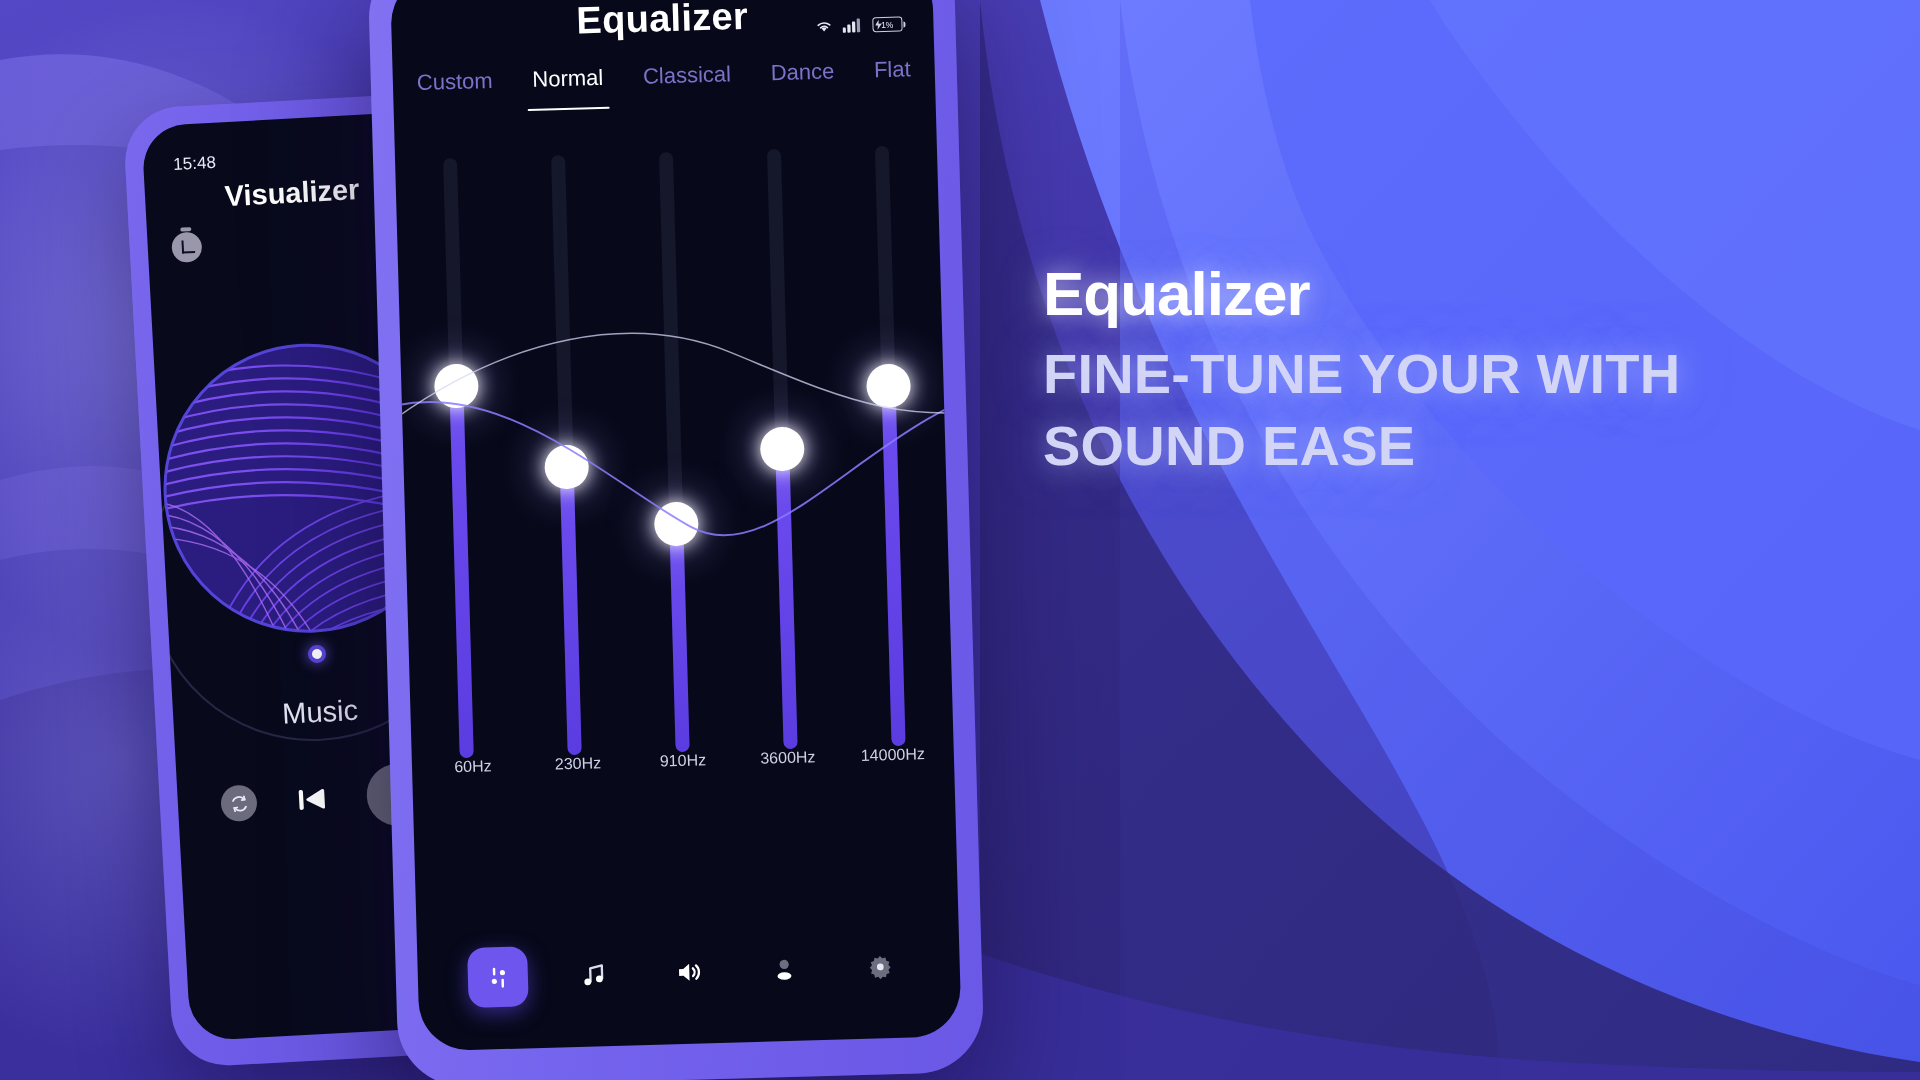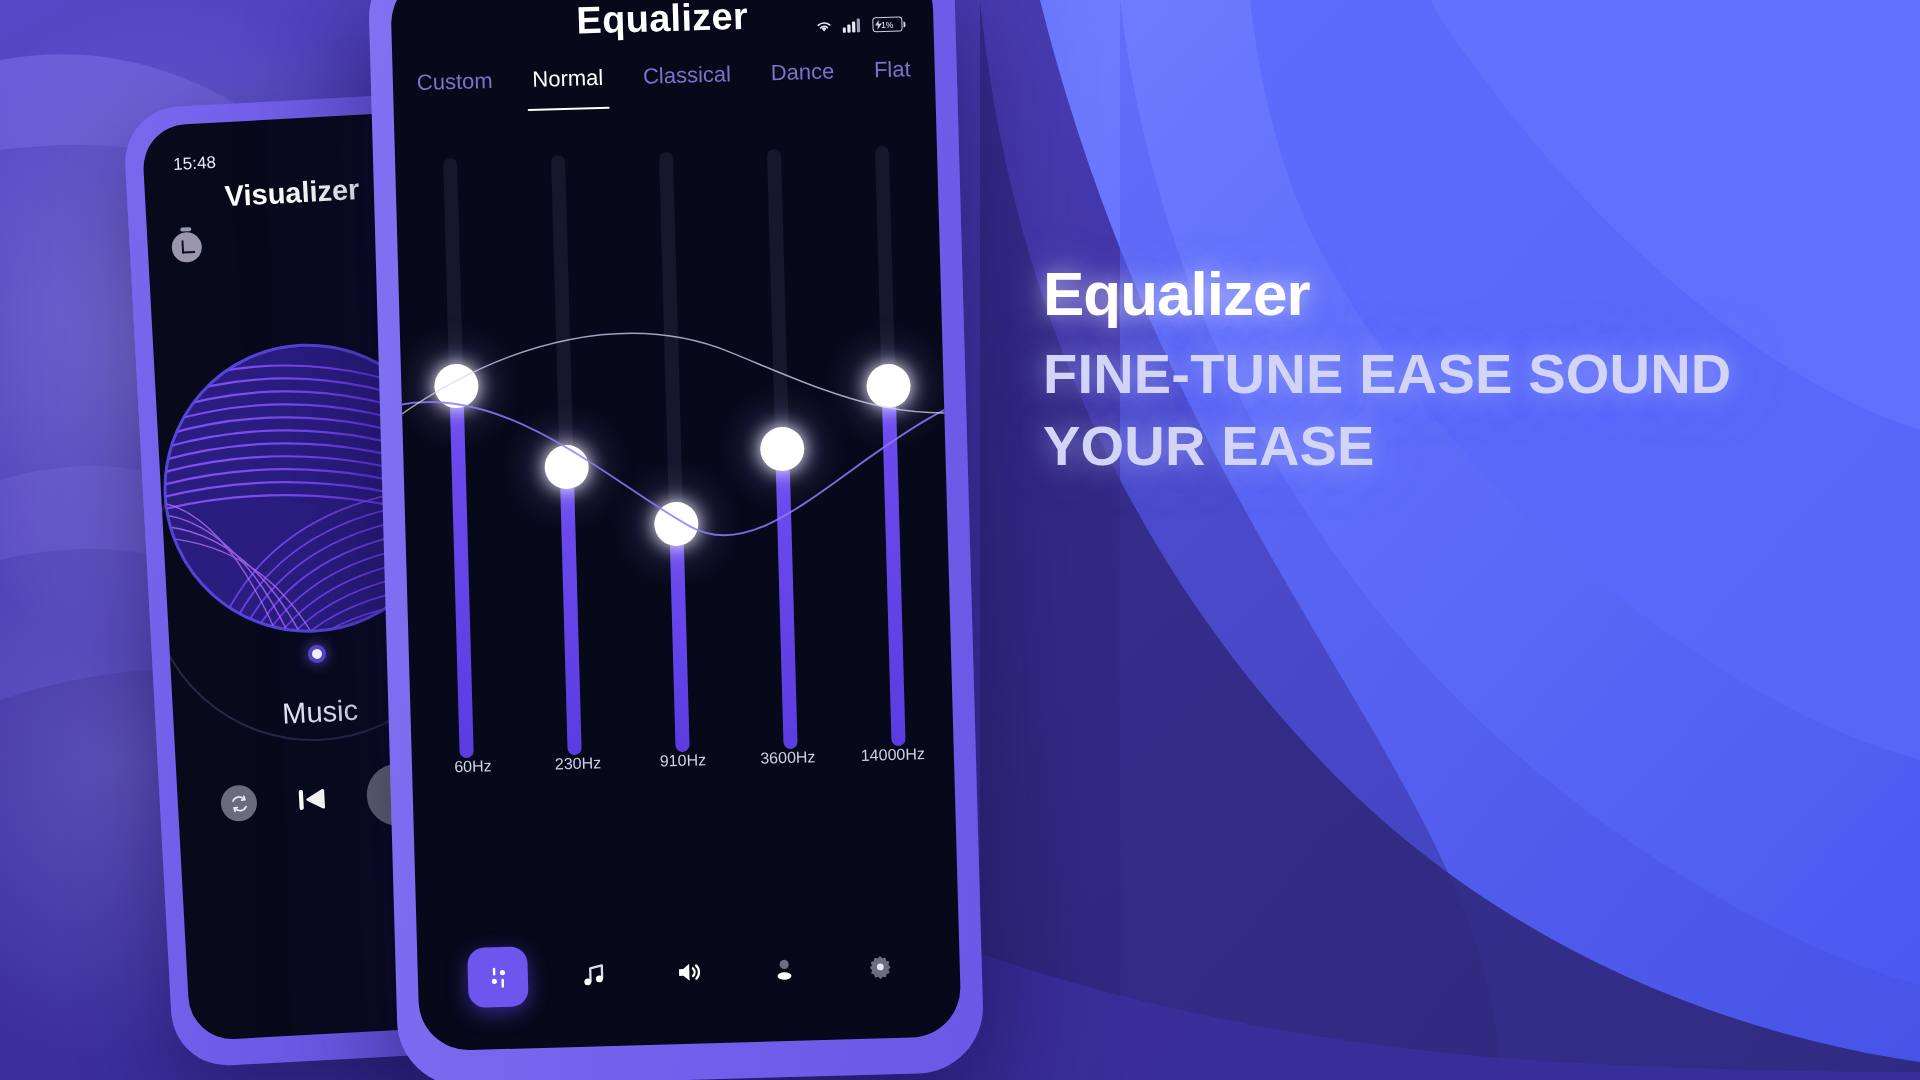--- a/index.html
+++ b/index.html
@@ -443,15 +443,15 @@
           <path d="M12 1.8 L14.2 4.1 L17.3 3.4 L18 6.5 L21 7.6 L19.9 10.6 L22 13 L19.9 15.4 L21 18.4 L18 19.5 L17.3 22.6 L14.2 21.9 L12 24.2 L9.8 21.9 L6.7 22.6 L6 19.5 L3 18.4 L4.1 15.4 L2 13 L4.1 10.6 L3 7.6 L6 6.5 L6.7 3.4 L9.8 4.1 Z" fill="#6d6d80" transform="scale(0.92) translate(1,0.6)"></path>
           <circle cx="12" cy="12" r="3" fill="#e8e8f2"></circle>
         </svg>
       </div>
     </div>
   </div>
 </div>
 
 <div id="copy">
   <div class="hl">Equalizer</div>
-  <div class="sub">FINE-TUNE EASE SOUND</div>
-  <div class="sub" style="margin-top:6px">YOUR EASE</div>
+  <div class="sub">FINE-TUNE YOUR WITH</div>
+  <div class="sub" style="margin-top:6px">SOUND EASE</div>
 </div>
 
 </body></html>

